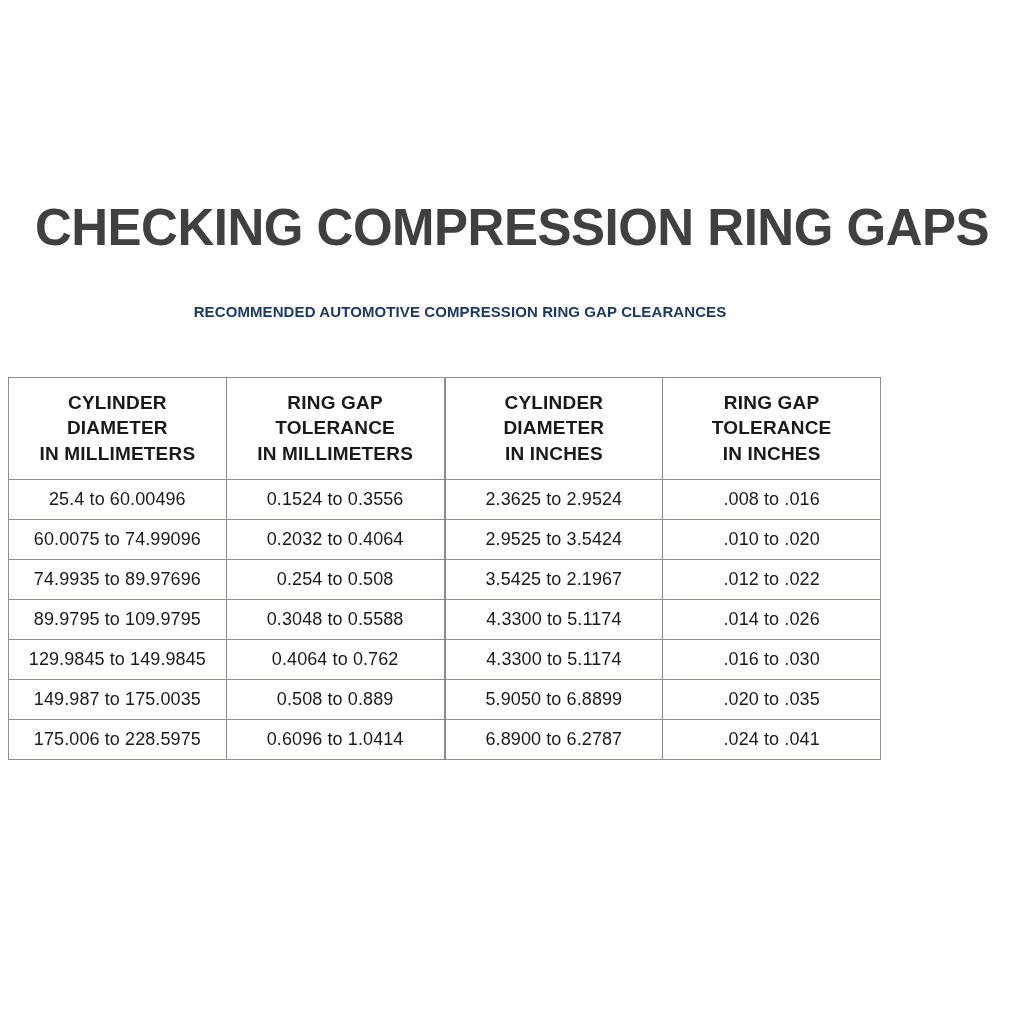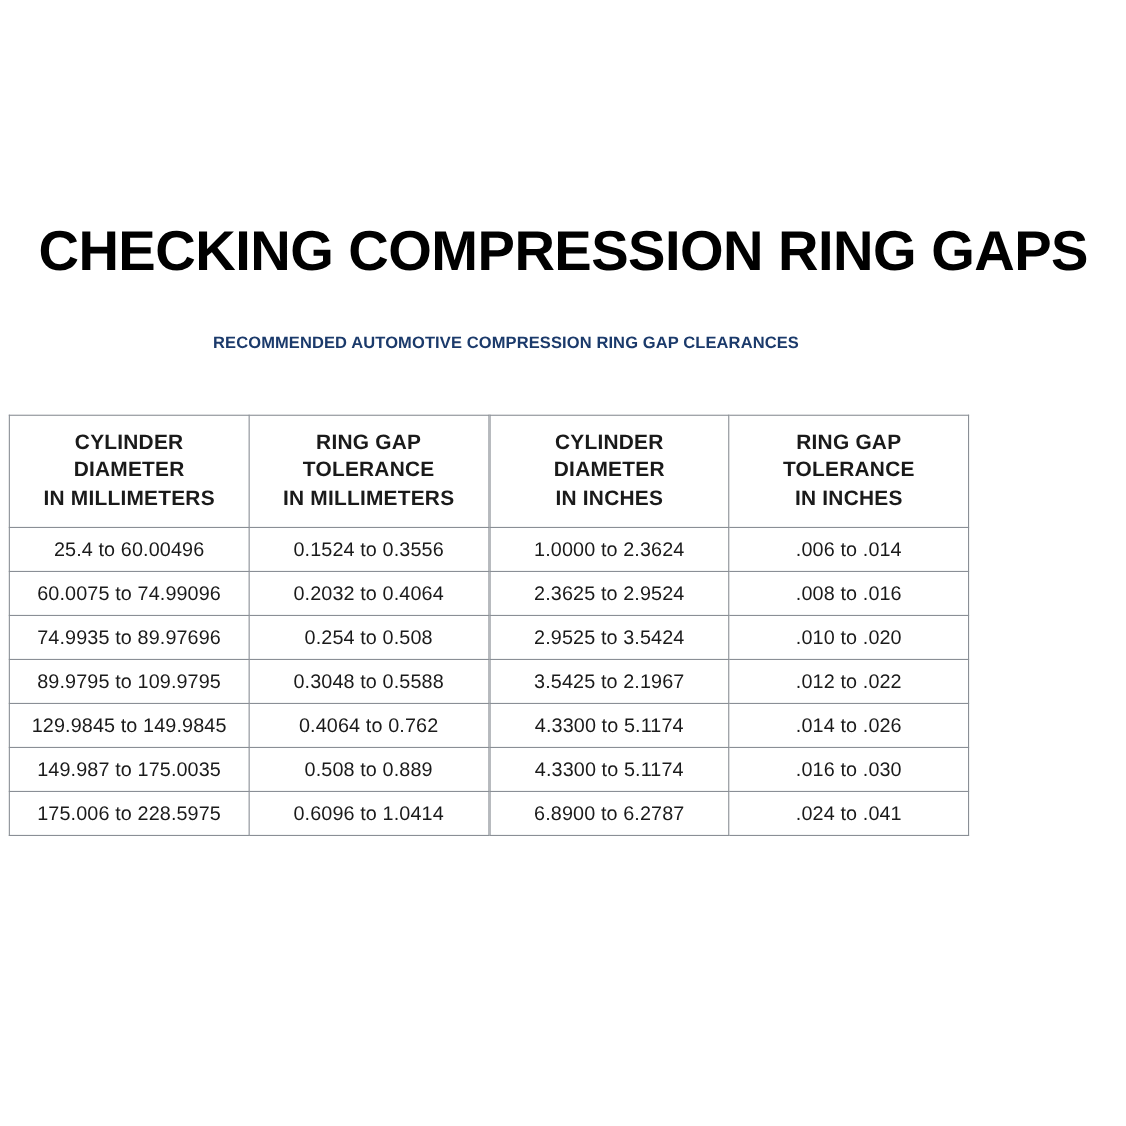--- a/index.html
+++ b/index.html
@@ -21,21 +21,21 @@
   }
   .title {
     position: absolute;
     top: 198px;
     left: 0;
     width: 1024px;
     text-align: center;
     font-size: 51px;
     font-weight: bold;
     letter-spacing: -0.5px;
-    color: #000000;
+    color: #404040;
     font-family: "Liberation Sans", sans-serif;
   }
   .subtitle {
     position: absolute;
     top: 303px;
     left: 0;
     width: 920px;
     text-align: center;
     font-size: 15px;
     font-weight: bold;
@@ -152,44 +152,44 @@
           </th>
           <th>
             <span class="hdr-line">RING GAP</span>
             <span class="hdr-line">TOLERANCE</span>
             <span class="hdr-line">IN INCHES</span>
           </th>
         </tr>
       </thead>
       <tbody>
         <tr>
-          <td>1.0000 to 2.3624</td>
-          <td>.006 to .014</td>
-        </tr>
-        <tr>
           <td>2.3625 to 2.9524</td>
           <td>.008 to .016</td>
         </tr>
         <tr>
           <td>2.9525 to 3.5424</td>
           <td>.010 to .020</td>
         </tr>
         <tr>
           <td>3.5425 to 2.1967</td>
           <td>.012 to .022</td>
         </tr>
         <tr>
           <td>4.3300 to 5.1174</td>
           <td>.014 to .026</td>
         </tr>
         <tr>
           <td>4.3300 to 5.1174</td>
           <td>.016 to .030</td>
         </tr>
         <tr>
+          <td>5.9050 to 6.8899</td>
+          <td>.020 to .035</td>
+        </tr>
+        <tr>
           <td>6.8900 to 6.2787</td>
           <td>.024 to .041</td>
         </tr>
       </tbody>
     </table>
 
   </div>
 </div>
 
 </body></html>

